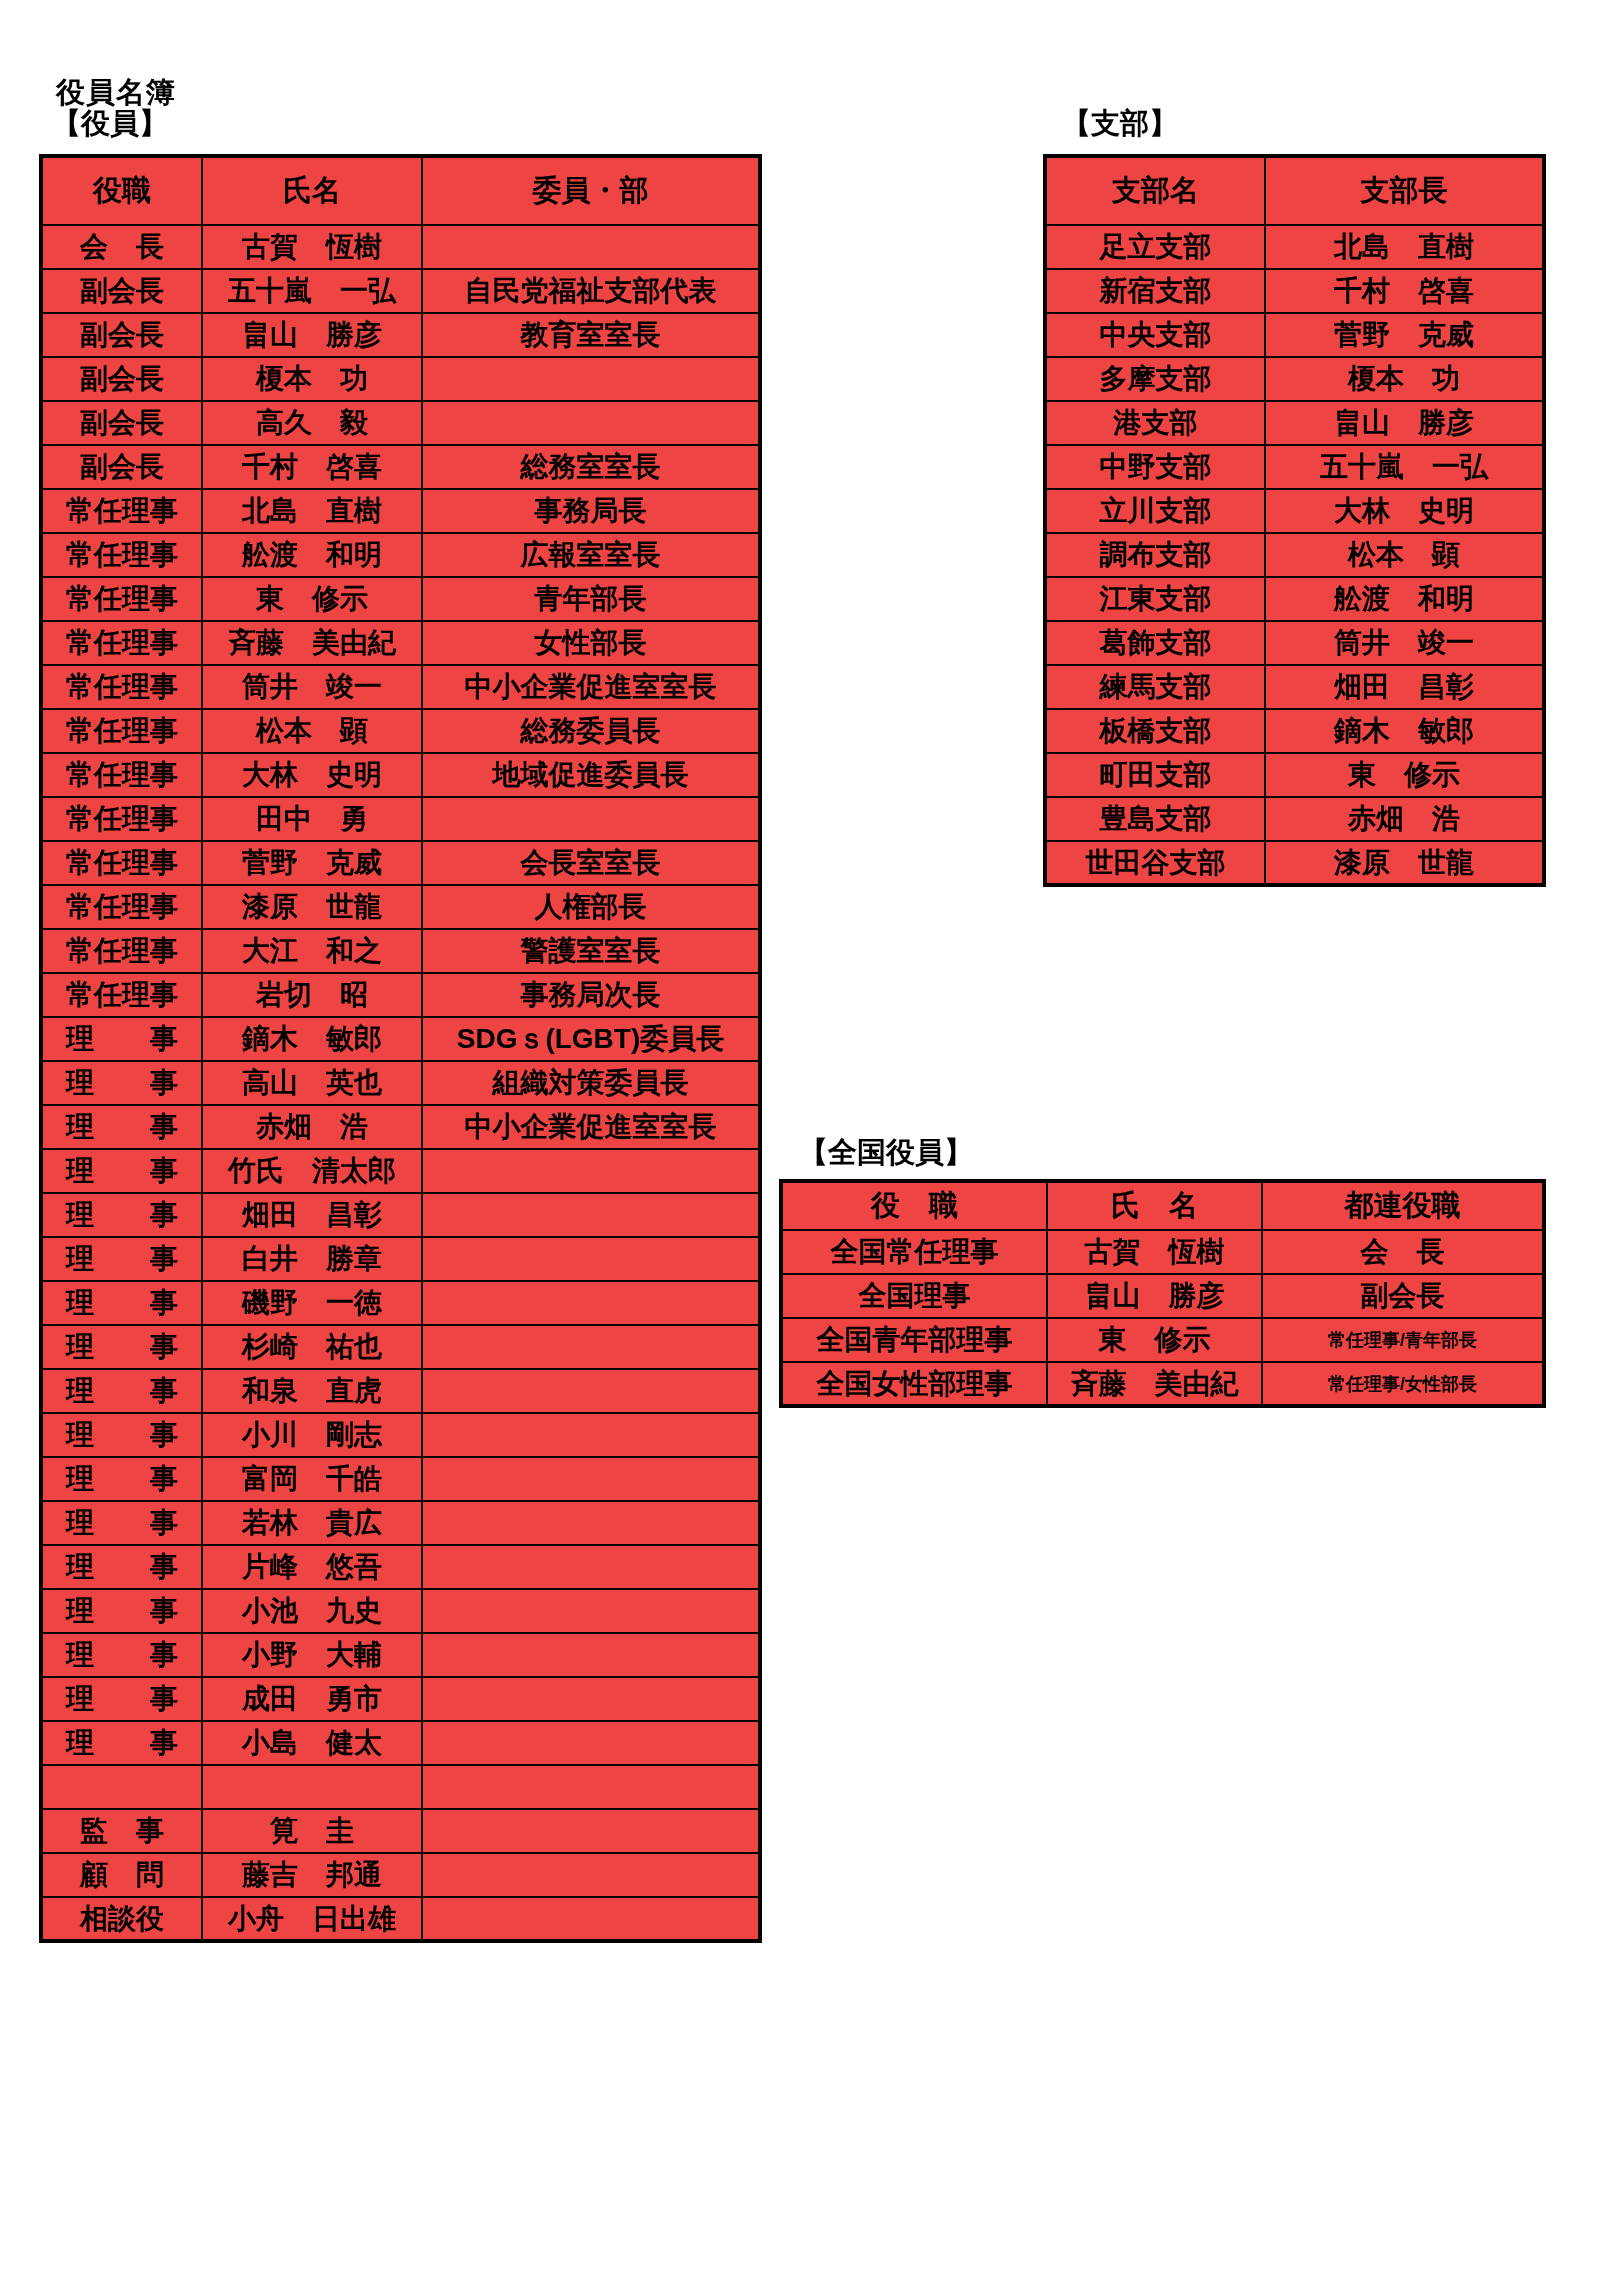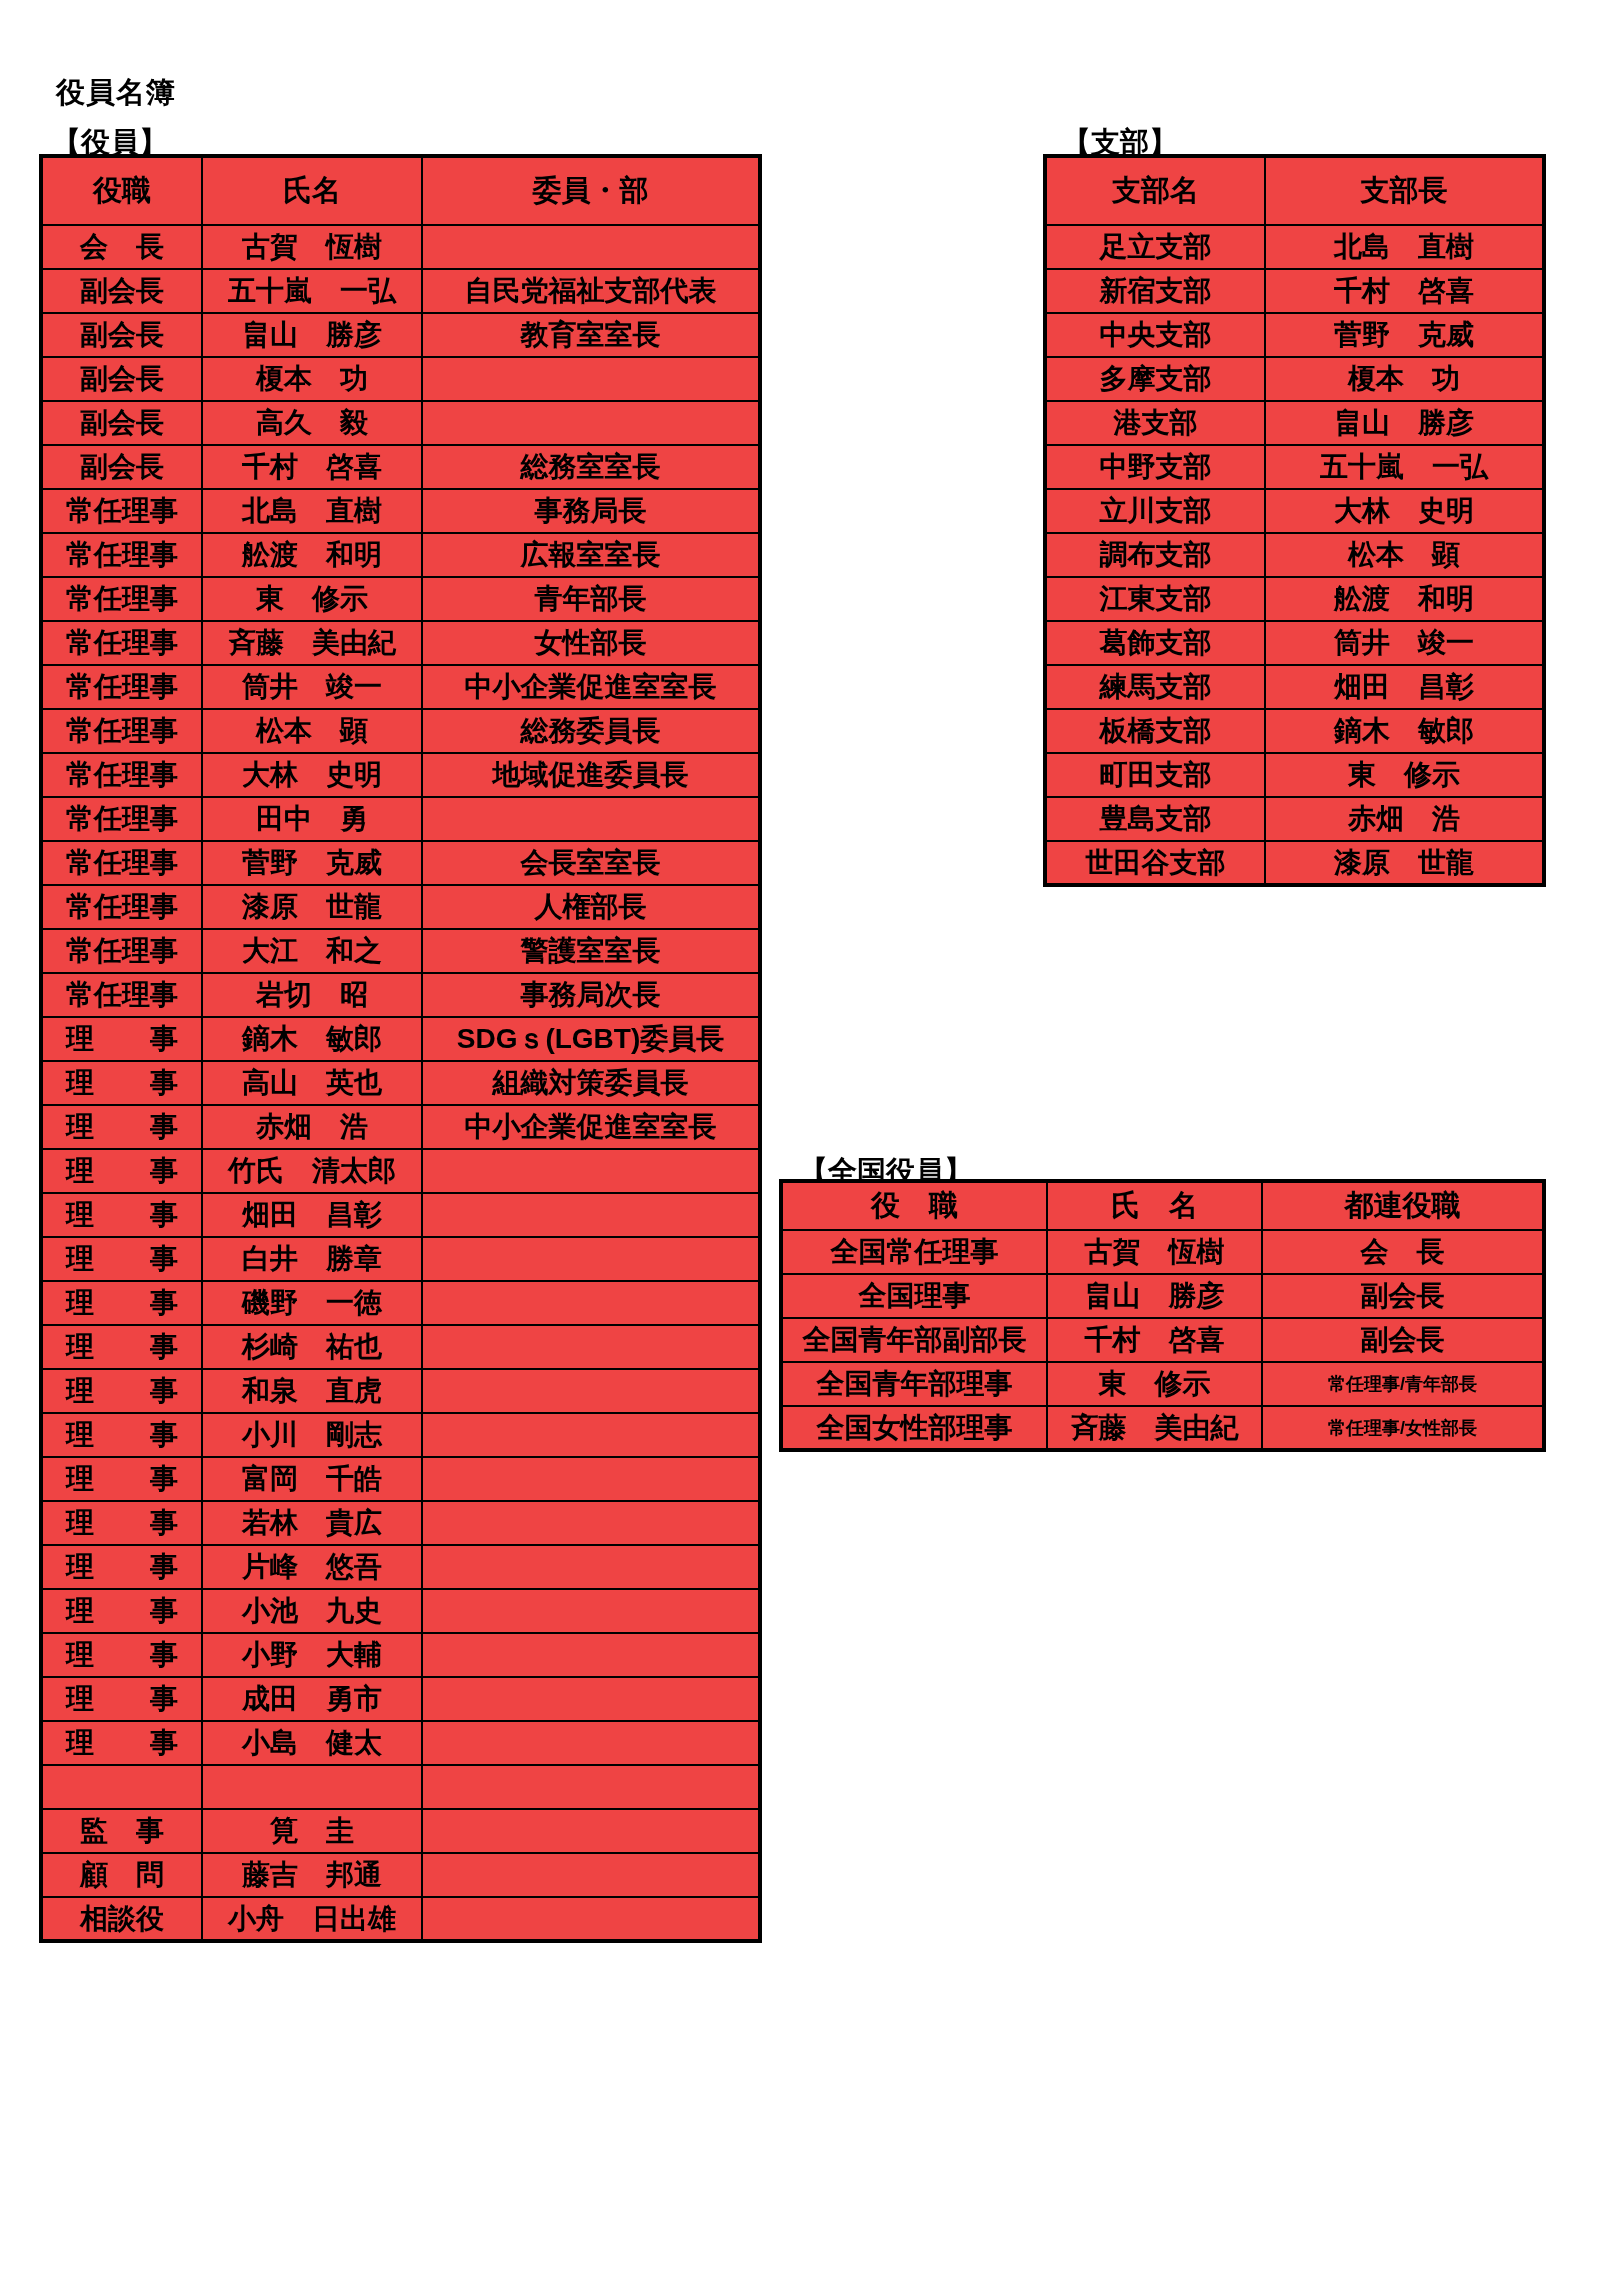--- a/index.html
+++ b/index.html
@@ -1,19 +1,19 @@
 <!DOCTYPE html>
 <html lang="ja"><head>
 <meta charset="utf-8">
 <style>
   html,body{margin:0;padding:0;background:#ffffff;}
   body{font-family:"Liberation Sans",sans-serif;color:#000;}
   .page{position:relative;width:1621px;height:2293px;background:#ffffff;overflow:hidden;}
   .doc-title{position:absolute;left:56px;top:29px;font-size:29px;font-weight:bold;letter-spacing:1px;margin-top:44px;}
-  .section-label{position:absolute;font-size:29px;font-weight:bold;white-space:nowrap;margin-top:19px;}
+  .section-label{position:absolute;font-size:29px;font-weight:bold;white-space:nowrap;}
   .label-officers{left:52px;top:104px;}
   .label-branches{left:1062px;top:104px;}
   .label-national{left:799px;top:1133px;}
   table{position:absolute;border-collapse:collapse;table-layout:fixed;background:#ef4444;border:4.9px solid #000;}
   th,td{border:2.9px solid #000;text-align:center;vertical-align:middle;padding:0;
         font-size:28px;font-weight:bold;white-space:nowrap;overflow:hidden;}
   th{font-size:29px;}
   .officers{left:39px;top:154px;width:718px;}
   .branches{left:1043px;top:154px;width:499px;}
   .national{left:779px;top:1179px;width:763px;}
@@ -337,25 +337,20 @@
           <td>全国常任理事</td>
           <td>古賀　恆樹</td>
           <td>会　長</td>
         </tr>
         <tr>
           <td>全国理事</td>
           <td>畠山　勝彦</td>
           <td>副会長</td>
         </tr>
         <tr>
-          <td>全国青年部副部長</td>
-          <td>千村　啓喜</td>
-          <td>副会長</td>
-        </tr>
-        <tr>
           <td>全国青年部理事</td>
           <td>東　修示</td>
           <td class="shrink">常任理事/青年部長</td>
         </tr>
         <tr>
           <td>全国女性部理事</td>
           <td>斉藤　美由紀</td>
           <td class="shrink">常任理事/女性部長</td>
         </tr>
       </tbody>

